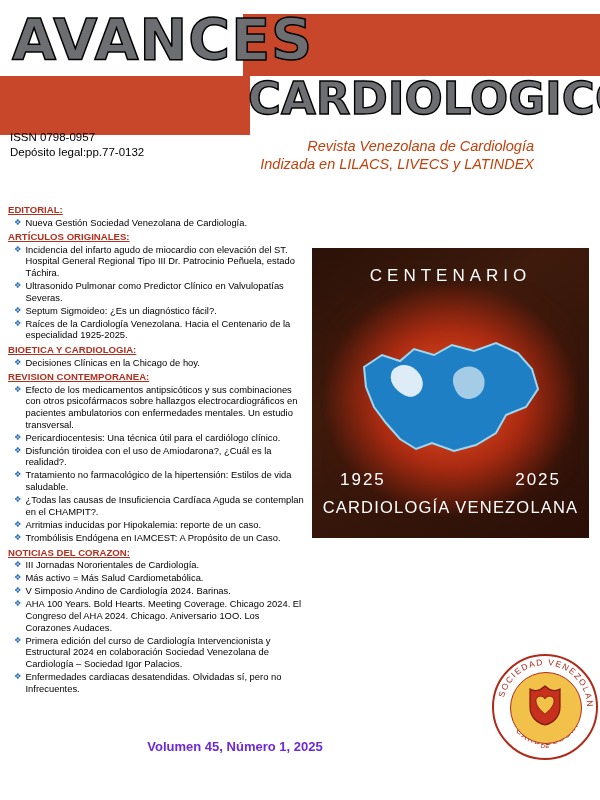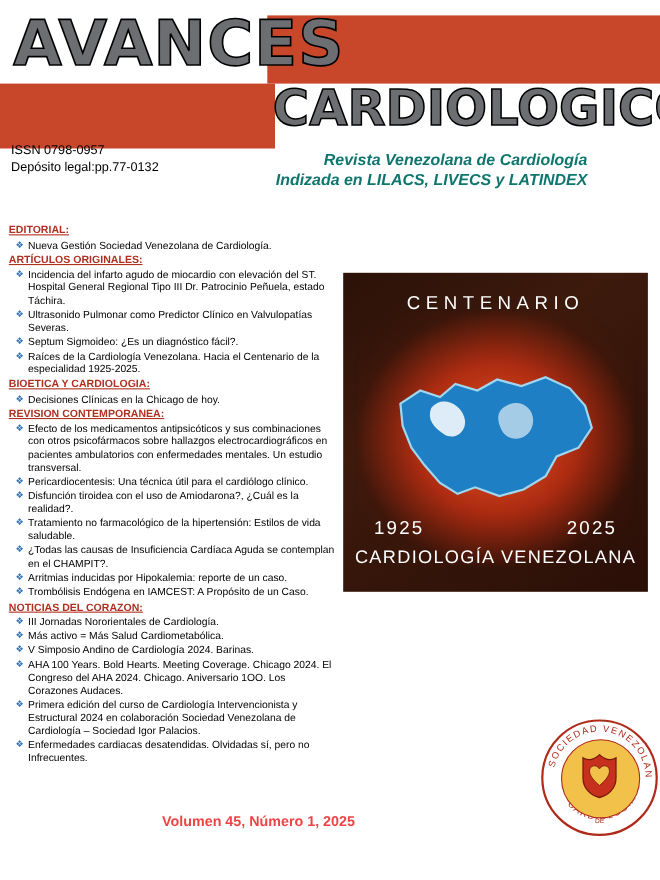--- a/index.html
+++ b/index.html
@@ -70,22 +70,22 @@
     top: 130px;
     font-size: 11.5px;
     line-height: 15px;
     color: #000;
   }
   .subtitle-block {
     position: absolute;
     right: 10px;
     top: 137px;
     text-align: right;
-    color: #0f766e;
-    font-weight: bold;
+    color: #c2410c;
+    font-weight: normal;
     font-style: italic;
     line-height: 18px;
   }
   .subtitle-1 { font-size: 14.5px; }
   .subtitle-2 { font-size: 14.5px; }
 
   
   .content {
     position: absolute;
     top: 182px;
@@ -233,21 +233,21 @@
 
   
   .volume-line {
     position: absolute;
     left: 0;
     top: 557px;
     width: 470px;
     text-align: center;
     font-size: 13px;
     font-weight: bold;
-    color: #ef4444;
+    color: #6d28d9;
   }
 </style>
 </head>
 <body>
 
 <div class="masthead">
   <div class="band-top"></div>
   <div class="band-bottom"></div>
   <div class="title-avances">AVANCES</div>
   <div class="title-cardiologicos">CARDIOLOGICOS</div>

